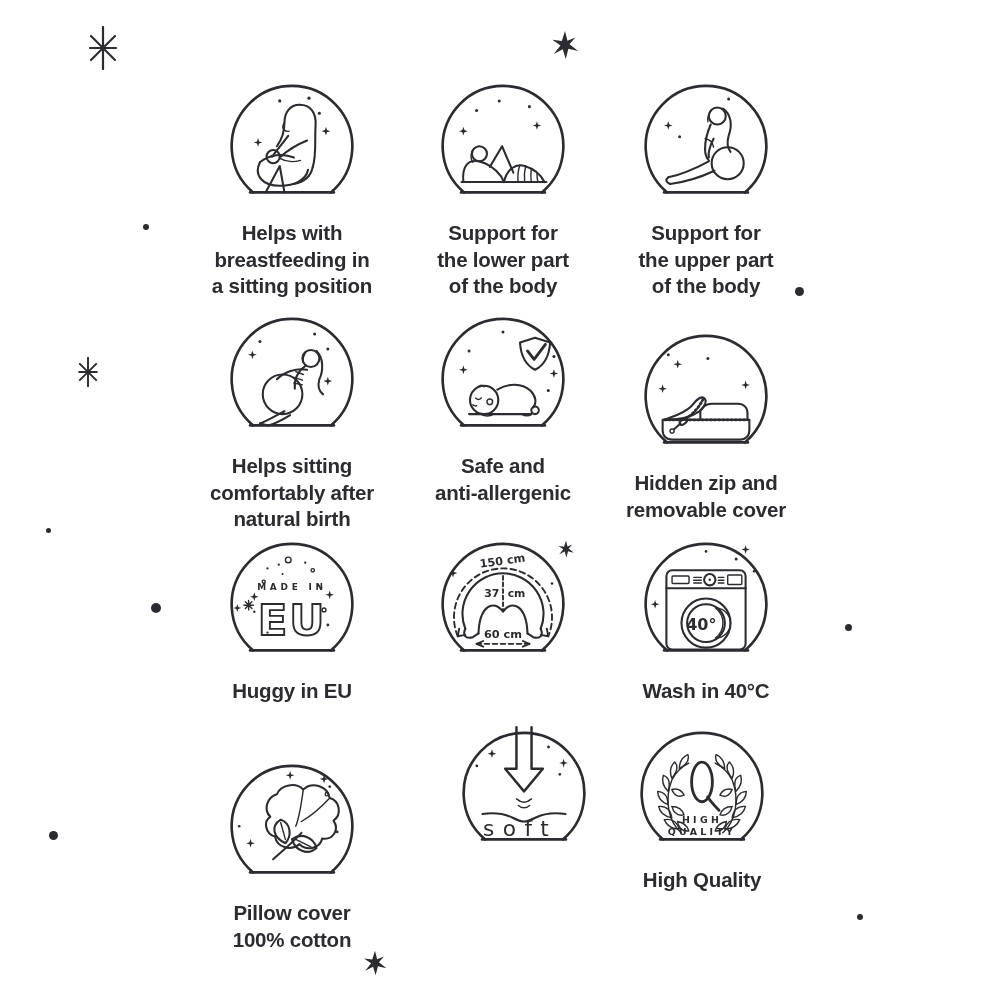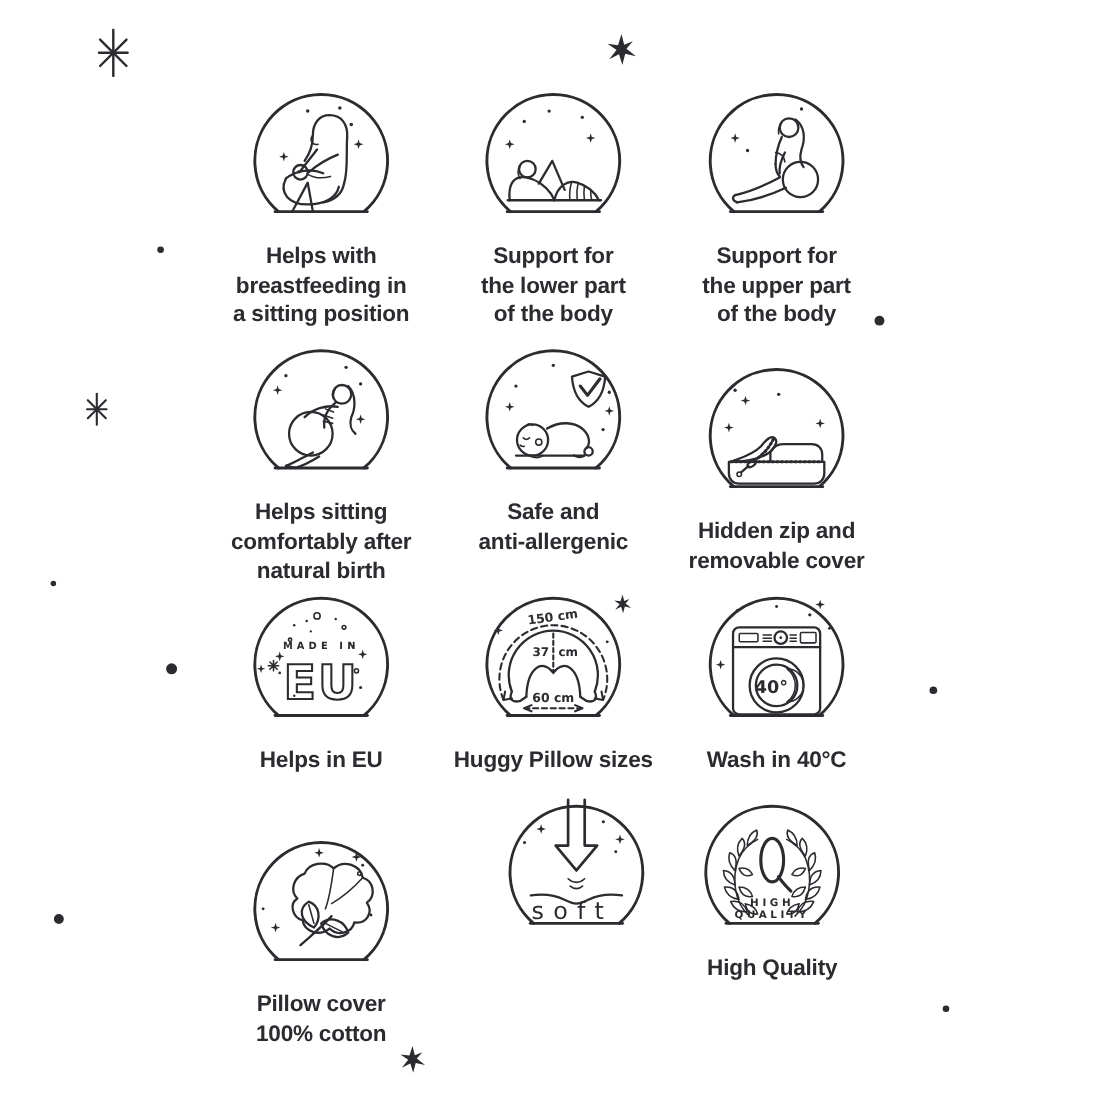--- a/index.html
+++ b/index.html
@@ -214,21 +214,21 @@
           <circle class="f" cx="44" cy="96" r="1.2"></circle>
         <path class="f" transform="translate(30 58)" d="M0 -4.6 L1.1 -1.1 L4.6 0 L1.1 1.1 L0 4.6 L-1.1 1.1 L-4.6 0 L-1.1 -1.1 Z"></path>
         <path class="f" transform="translate(110 56)" d="M0 -4.6 L1.1 -1.1 L4.6 0 L1.1 1.1 L0 4.6 L-1.1 1.1 L-4.6 0 L-1.1 -1.1 Z"></path>
         <path class="f" transform="translate(12 70) scale(0.9)" d="M0 -4.6 L1.1 -1.1 L4.6 0 L1.1 1.1 L0 4.6 L-1.1 1.1 L-4.6 0 L-1.1 -1.1 Z"></path>
         <path class="s thin" d="M24 62 l0 10 M19 67 l10 0 M20.5 63.5 l7 7 M20.5 70.5 l7 -7"></path>
         <text x="70" y="51" text-anchor="middle" font-size="9.5" font-weight="bold" letter-spacing="4">MADE IN</text>
         <circle class="f" cx="101" cy="48" r="1.2"></circle>
         <text x="70" y="99" text-anchor="middle" font-size="46" font-weight="bold" letter-spacing="2" style="fill:none;stroke:var(--ink);stroke-width:2">EU</text>
       </svg>
     </div>
-    <div class="caption">Helps in EU</div>
+    <div class="caption">Huggy in EU</div>
   </div>
 
   <div class="cell" style="left:391px;top:542px">
     <div class="iconbox">
       <svg width="132" height="132" viewBox="0 0 140 140">
         <path class="s base" d="M28.8 115 A64 64 0 1 1 111.2 115"></path>
         <path class="s base" d="M25.5 115 L114.5 115"></path>
         <path class="f" transform="translate(17 33)" d="M0 -4.6 L1.1 -1.1 L4.6 0 L1.1 1.1 L0 4.6 L-1.1 1.1 L-4.6 0 L-1.1 -1.1 Z"></path>
         <circle class="f" cx="122" cy="44" r="1.4"></circle>
         <path class="s" d="M30 92 A43 43 0 1 1 110 92"></path>
@@ -240,21 +240,20 @@
         <path class="s dash" d="M118 100 l-1.5 -8 M118 100 l-8 -1.5"></path>
         <text x="70" y="24" transform="rotate(-8 70 24)" text-anchor="middle" font-size="12" font-weight="bold">150 cm</text>
         <path class="s dash" style="stroke-dasharray:4 3" d="M70 36 L70 72"></path>
         <text x="66" y="58" text-anchor="end" font-size="11.5" font-weight="bold">37</text>
         <text x="75" y="58" text-anchor="start" font-size="11.5" font-weight="bold">cm</text>
         <text x="70" y="102" text-anchor="middle" font-size="12" font-weight="bold">60 cm</text>
         <path class="s dash" style="stroke-dasharray:5 3.5" d="M42 108 L98 108"></path>
         <path class="s dash" d="M42 108 l7 -3 M42 108 l7 3 M98 108 l-7 -3 M98 108 l-7 3"></path>
       </svg>
     </div>
-    <div class="caption">Huggy Pillow sizes</div>
   </div>
 
   <div class="cell" style="left:594px;top:542px">
     <div class="iconbox">
       <svg width="132" height="132" viewBox="0 0 140 140">
         <path class="s base" d="M28.8 115 A64 64 0 1 1 111.2 115"></path>
         <path class="s base" d="M25.5 115 L114.5 115"></path>
         <circle class="f" cx="32" cy="14" r="1.6"></circle>
           <circle class="f" cx="70" cy="10" r="1.4"></circle>
           <circle class="f" cx="102" cy="18" r="1.6"></circle>

